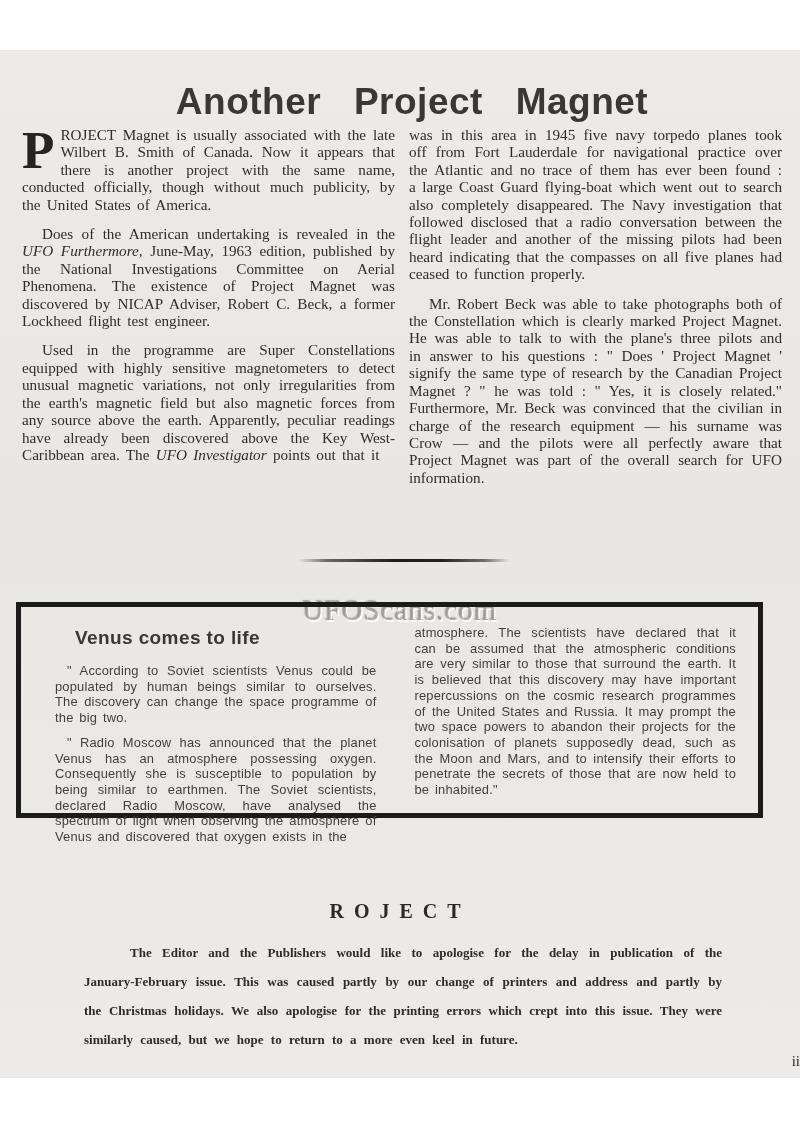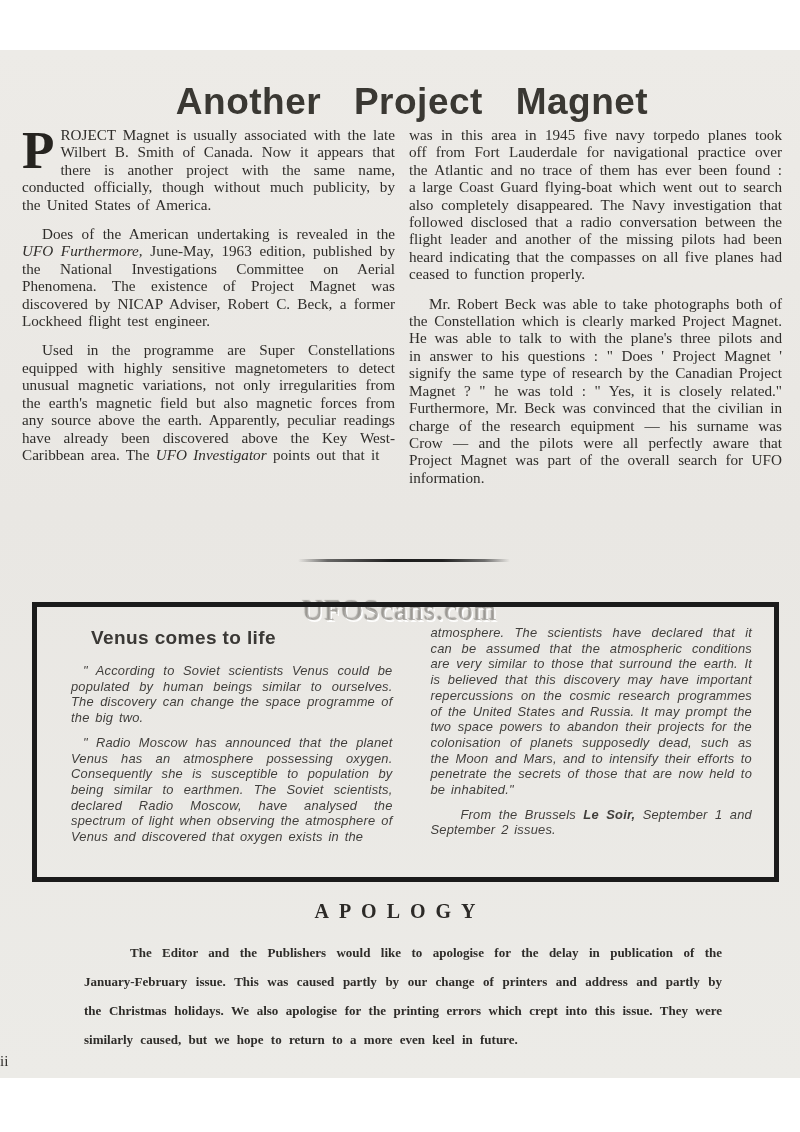--- a/index.html
+++ b/index.html
@@ -50,57 +50,57 @@
     position:absolute;top:506px;left:0;width:100%;
     text-align:center;
     font-family:"Liberation Serif", serif;
     font-weight:400;font-size:29px;letter-spacing:1px;
     color:rgba(150,147,141,0.75);
     text-shadow:1.5px 1.5px 0 rgba(255,255,255,0.95), -1px -1px 1px rgba(90,88,84,0.45);
     margin-top:38px;
   }
   
   .venus-box{
-    position:absolute;top:552px;left:32px;width:747px;height:280px;
+    position:absolute;top:552px;left:16px;width:747px;height:216px;
     border:5px solid #1b1b1b;box-sizing:border-box;
     background:transparent;
   }
   .venus-inner{
     display:flex;gap:38px;
     padding:18px 22px 0 34px;
     font-family:"Liberation Sans", sans-serif;
   }
   .venus-col{flex:1 1 0;}
   .venus-heading{
     margin:2px 0 14px 20px;
     font-size:19px;font-weight:700;letter-spacing:0.4px;color:#3a3835;
   }
   .venus-col p{
     margin:0 0 9px 0;
     font-size:12.9px;line-height:15.7px;
-    text-align:justify;word-spacing:2px;letter-spacing:0.2px;color:#413f3c;font-style:italic;
+    text-align:justify;word-spacing:2px;letter-spacing:0.2px;color:#413f3c;
   }
   .venus-col p.indent{text-indent:12px;}
   .venus-col.right p.indent{text-indent:30px;}
   
   .apology{position:absolute;top:850px;left:0;width:100%;}
   .apology-heading{
     margin:0;text-align:center;
     font-size:20px;font-weight:700;letter-spacing:10px;color:#2c2a27;
   }
   .apology-body p{
     margin:15px 78px 0 84px;
     font-size:13px;font-weight:700;line-height:29px;
     text-align:justify;word-spacing:4px;color:#2e2c29;font-family:Liberation Serif, serif;
   }
   .apology-body p.indent{text-indent:46px;}
   
   .page-number{
     position:absolute;top:1003px;left:0;width:100%;
-    text-align:left;font-size:15px;color:#2f2d2a;
+    text-align:right;font-size:15px;color:#2f2d2a;
   }
 </style>
 </head>
 <body>
 
 <div class="scan-page">
 
   <h1 class="article-title">Another Project Magnet</h1>
 
   <div class="cols">
@@ -122,27 +122,26 @@
     <div class="venus-inner">
       <div class="venus-col left">
         <h2 class="venus-heading">Venus comes to life</h2>
         <div>
             <p class="indent"><span>" According to Soviet scientists Venus could be populated by human beings similar to ourselves. The discovery can change the space programme of the big two.</span></p>
             <p class="indent"><span>" Radio Moscow has announced that the planet Venus has an atmosphere possessing oxygen. Consequently she is susceptible to population by being similar to earthmen. The Soviet scientists, declared Radio Moscow, have analysed the spectrum of light when observing the atmosphere of Venus and discovered that oxygen exists in the</span></p>
           </div>
       </div>
       <div class="venus-col right">
           <p><span>atmosphere. The scientists have declared that it can be assumed that the atmospheric conditions are very similar to those that surround the earth. It is believed that this discovery may have important repercussions on the cosmic research programmes of the United States and Russia. It may prompt the two space powers to abandon their projects for the colonisation of planets supposedly dead, such as the Moon and Mars, and to intensify their efforts to penetrate the secrets of those that are now held to be inhabited."</span></p>
-          <p class="indent"><span>From the Brussels </span><span style="font-weight: 700;">Le Soir,</span><span> September 1 and September 2 issues.</span></p>
         </div>
     </div>
   </div>
 
   <div class="apology">
-    <h2 class="apology-heading">APOLOGY</h2>
+    <h2 class="apology-heading">ROJECT</h2>
     <div class="apology-body">
         <p class="indent"><span>The Editor and the Publishers would like to apologise for the delay in publication of the January-February issue. This was caused partly by our change of printers and address and partly by the Christmas holidays. We also apologise for the printing errors which crept into this issue. They were similarly caused, but we hope to return to a more even keel in future.</span></p>
       </div>
   </div>
 
   <div class="page-number">ii</div>
 
 </div>
 
 </body></html>

